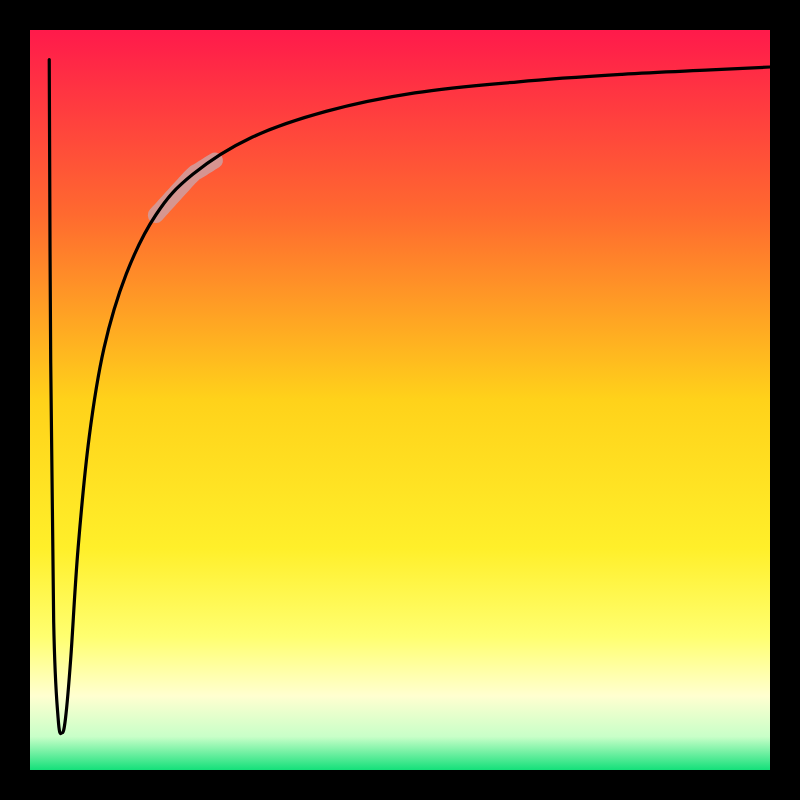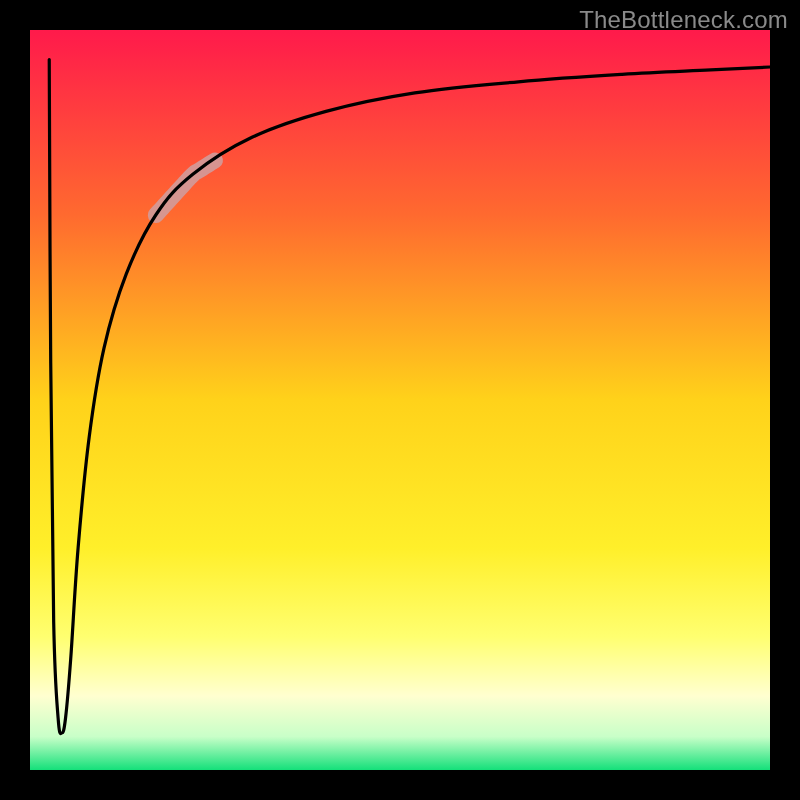--- a/index.html
+++ b/index.html
@@ -44,14 +44,13 @@
           <stop offset="90.00%" stop-color="#ffffd0"></stop>
           <stop offset="95.50%" stop-color="#c8ffc8"></stop>
           <stop offset="100.00%" stop-color="#14e07a"></stop>
         </linearGradient>
     </defs>
     <rect id="outer-black" x="0" y="0" width="800" height="800" fill="#000"></rect>
     <rect id="plot-bg" fill="url(#bg-grad)" x="30" y="30" width="740" height="740"></rect>
     <path id="highlight-path" fill="none" stroke-linecap="round" d="M 155.80 215.00 C 156.56 214.16, 158.51 212.02, 160.03 210.35 C 161.55 208.67, 162.73 207.37, 164.26 205.70 C 165.78 204.02, 166.96 202.72, 168.49 201.05 C 170.01 199.37, 171.19 198.07, 172.71 196.39 C 174.24 194.72, 175.42 193.42, 176.94 191.74 C 178.47 190.07, 179.65 188.77, 181.17 187.09 C 182.69 185.42, 183.88 184.11, 185.40 182.44 C 186.92 180.77, 188.11 179.37, 189.63 177.79 C 191.15 176.20, 192.33 174.86, 193.86 173.64 C 195.38 172.42, 196.56 171.95, 198.09 171.00 C 199.61 170.04, 200.79 169.30, 202.31 168.35 C 203.84 167.40, 205.02 166.66, 206.54 165.71 C 208.07 164.76, 209.25 164.02, 210.77 163.07 C 212.29 162.12, 214.24 160.90, 215.00 160.43" stroke="#d29b9b" stroke-width="16" opacity="0.9"></path>
     <path id="curve-path" fill="none" stroke-linecap="round" stroke-linejoin="round" d="M 49.24 59.60 C 49.51 114.21, 49.92 261.77, 50.72 363.00 C 51.52 464.23, 52.35 558.06, 53.68 622.00 C 55.01 685.94, 56.65 698.22, 58.12 718.20 C 59.59 738.18, 60.49 733.00, 61.82 733.00 C 63.15 733.00, 63.92 731.52, 65.52 718.20 C 67.12 704.88, 68.44 689.64, 70.70 659.00 C 72.96 628.36, 74.77 587.96, 78.10 548.00 C 81.43 508.04, 84.54 472.96, 89.20 437.00 C 93.86 401.04, 97.34 377.50, 104.00 348.20 C 110.66 318.90, 116.88 298.18, 126.20 274.20 C 135.52 250.22, 143.81 232.98, 155.80 215.00 C 167.79 197.02, 175.48 188.29, 192.80 174.30 C 210.12 160.31, 228.02 148.62, 252.00 137.30 C 275.98 125.98, 296.70 119.39, 326.00 111.40 C 355.30 103.41, 380.17 98.23, 414.80 92.90 C 449.43 87.57, 481.10 85.13, 518.40 81.80 C 555.70 78.47, 587.37 76.53, 622.00 74.40 C 656.63 72.27, 684.16 71.29, 710.80 69.96 C 737.44 68.63, 759.34 67.53, 770.00 67.00" stroke="#000000" stroke-width="3.2"></path>
   </svg>
-  <div class="attribution">TheBottleneck.com</div>
 </div>
 
 </body></html>

